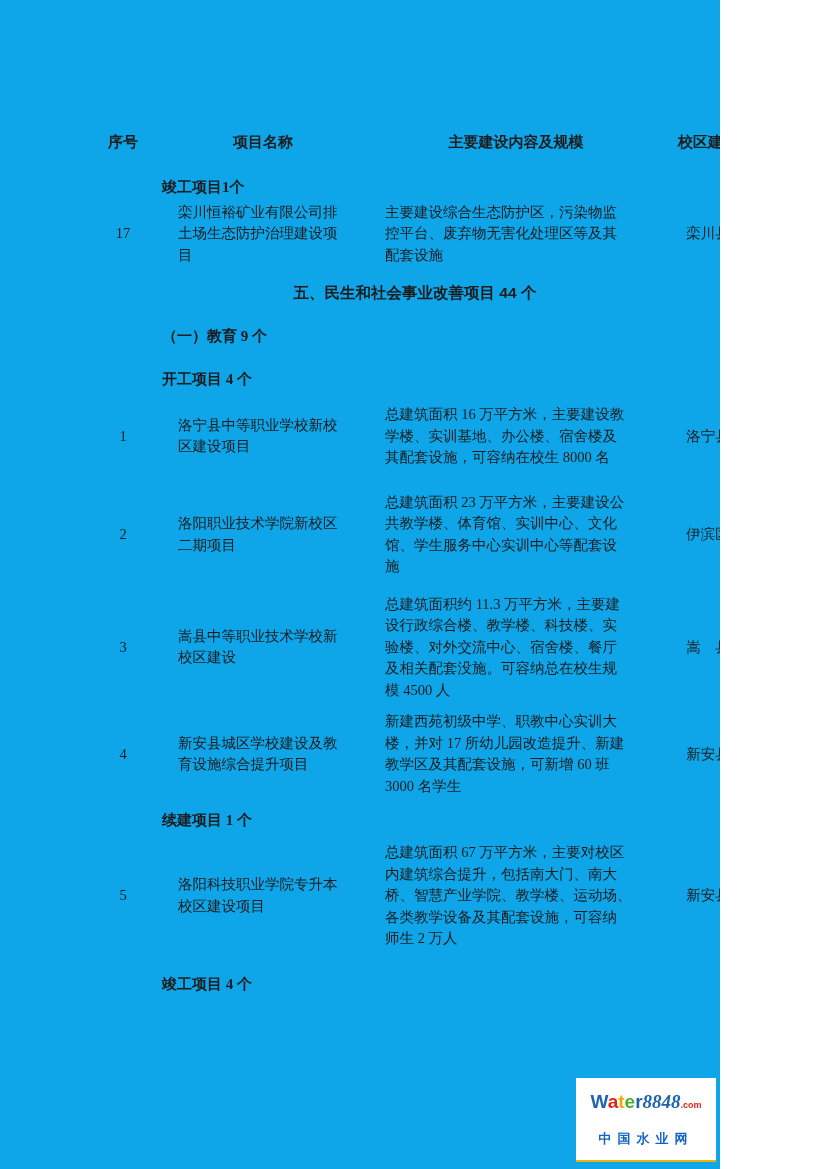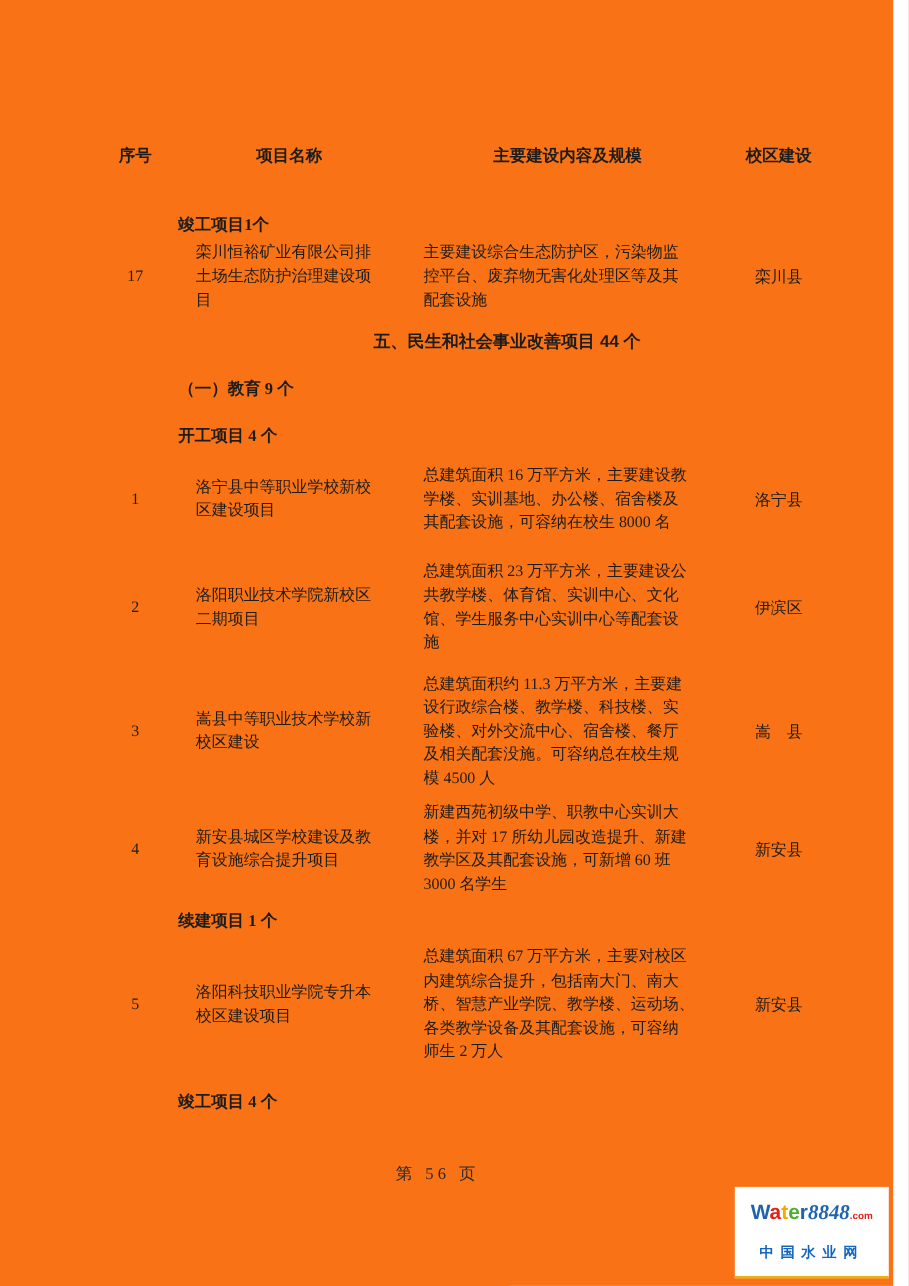--- a/index.html
+++ b/index.html
@@ -1,19 +1,19 @@
 <!DOCTYPE html>
 <html><head>
 <meta charset="utf-8">
 <style>
   html,body { margin:0; padding:0; background:#ffffff; }
   .page {
     position:relative;
-    width:812px; height:1169px;
-    background:#f97316;
+    width:720px; height:1169px;
+    background:#0ea5e9;
     color:#1c1c1c;
     font-family:"Liberation Serif","DejaVu Serif",serif;
     font-size:14.5px;
     overflow:hidden;
     box-sizing:border-box;
     padding:131px 68px 0 92px;
   }
   .grid {
     display:grid;
     grid-template-columns:62px 24px 170px 37px 262px 11px 100px;
@@ -29,21 +29,21 @@
   }
   .header-row .c-name, .header-row .c-content { text-align:center; white-space:nowrap; }
   .heading {
     font-weight:bold; font-size:15px; line-height:18px; margin-left:70px;
   }
   .heading.hei {
     font-family:"Liberation Sans","DejaVu Sans",sans-serif;
     margin-left:86px; font-size:15.5px;
   }
   .mt-pollution { margin-top:22px; }
-  .mt-completed1{ margin-top:43px; }
+  .mt-completed1{ margin-top:25px; }
   .mt-row17     { margin-top:6px;  }
   .mt-five      { margin-top:18px;text-align:center; }
   .mt-education { margin-top:25px; }
   .mt-started4  { margin-top:25px; }
   .mt-row1      { margin-top:16px; }
   .mt-row2      { margin-top:23px; }
   .mt-row3      { margin-top:16px; }
   .mt-row4      { margin-top:10px; }
   .mt-continued1{ margin-top:14px; }
   .mt-row5      { margin-top:13px; }
@@ -158,21 +158,20 @@
     <div class="c-content">总建筑面积 67 万平方米，主要对校区
 内建筑综合提升，包括南大门、南大
 桥、智慧产业学院、教学楼、运动场、
 各类教学设备及其配套设施，可容纳
 师生 2 万人</div>
     <div class="c-county">新安县</div>
   </div>
 
   <div class="heading kai mt-completed4">竣工项目 4 个</div>
 
-  <div class="footer">第 56 页</div>
 
   <div class="watermark">
     <div class="wm-line1">
       <span style="color: rgb(31, 99, 175);">W</span><span style="color: rgb(227, 33, 25);">a</span><span style="color: rgb(247, 168, 0);">t</span><span style="color: rgb(79, 174, 50);">e</span><span style="color: rgb(31, 99, 175);">r</span><span class="wm-num" style="color: rgb(31, 99, 175);">8848</span><span class="wm-tld" style="color: rgb(227, 33, 25);">.com</span>
     </div>
     <div class="wm-line2" style="color: rgb(21, 101, 192);">中国水业网</div>
   </div>
 
 </div>
 

